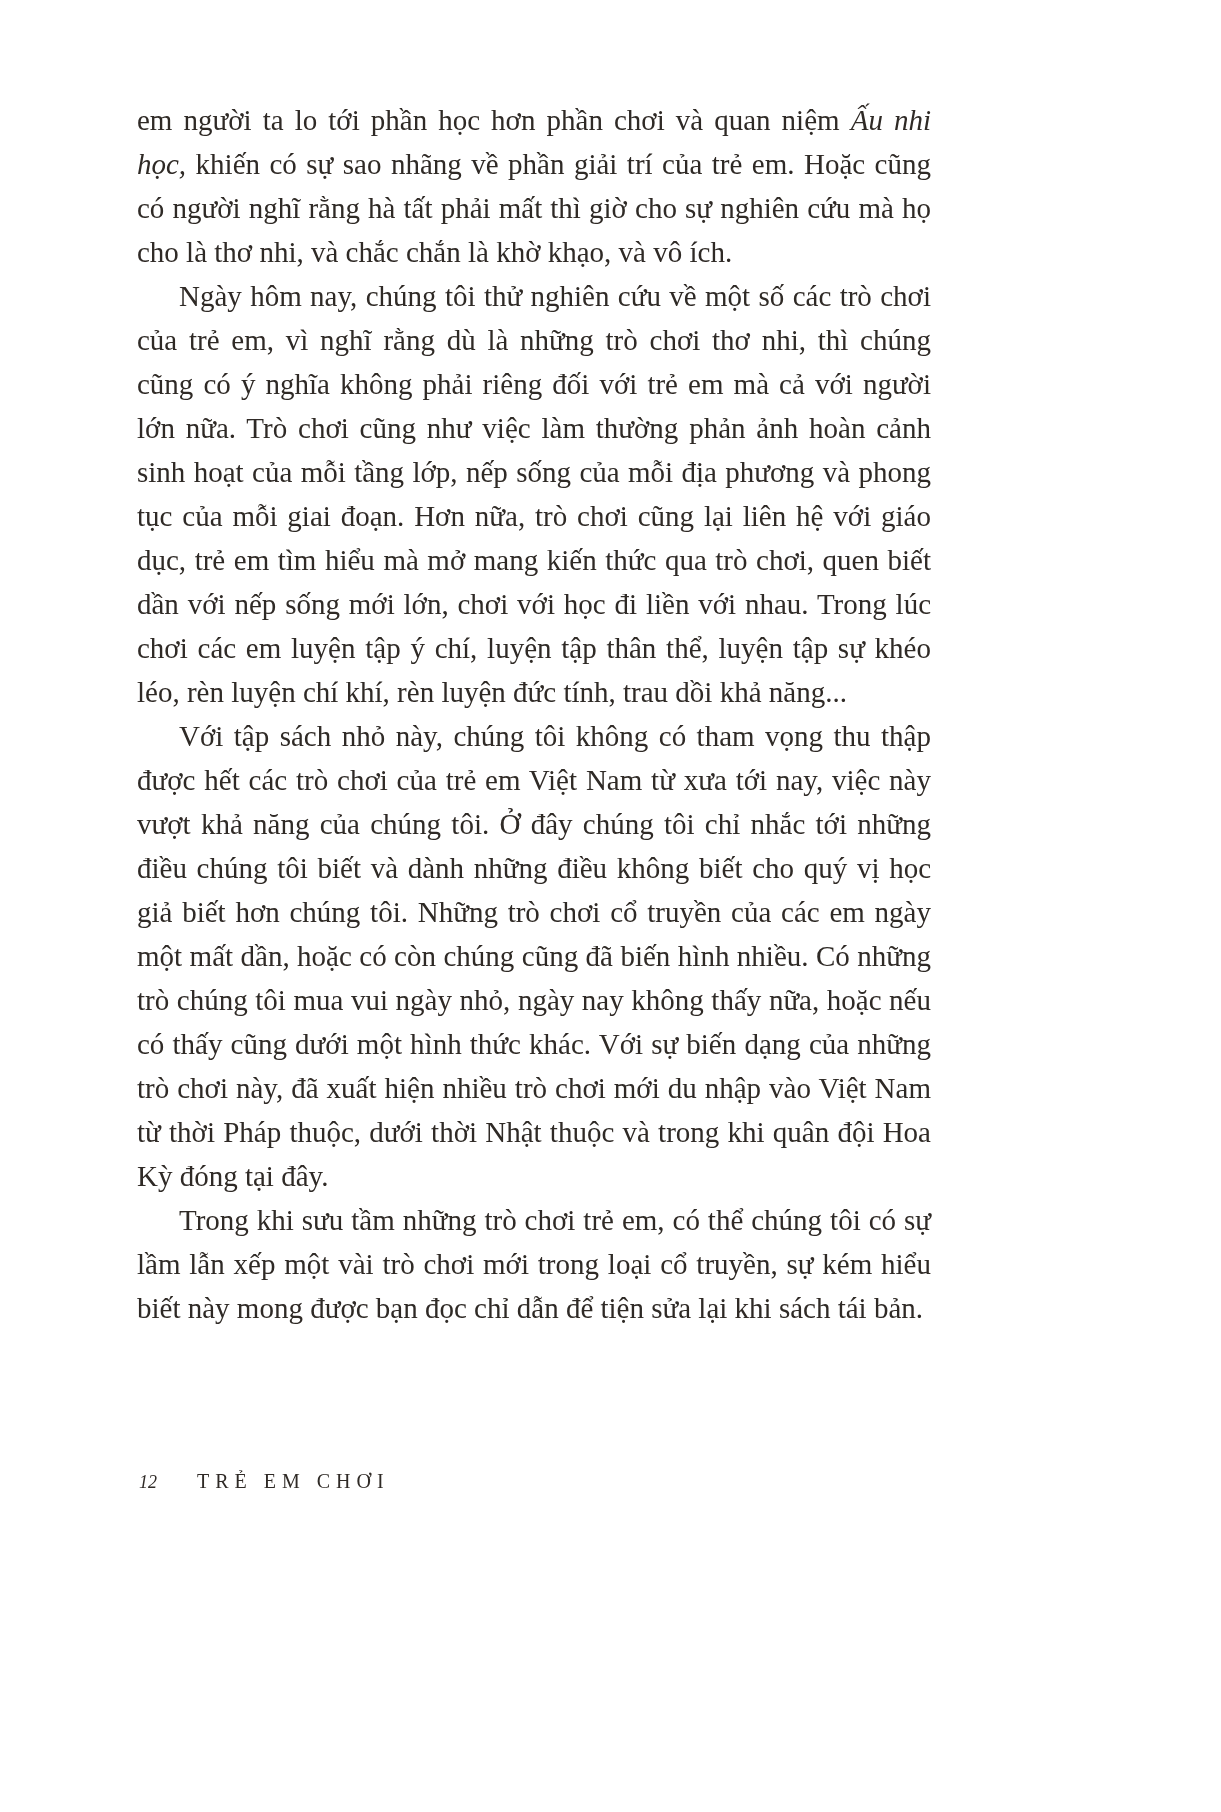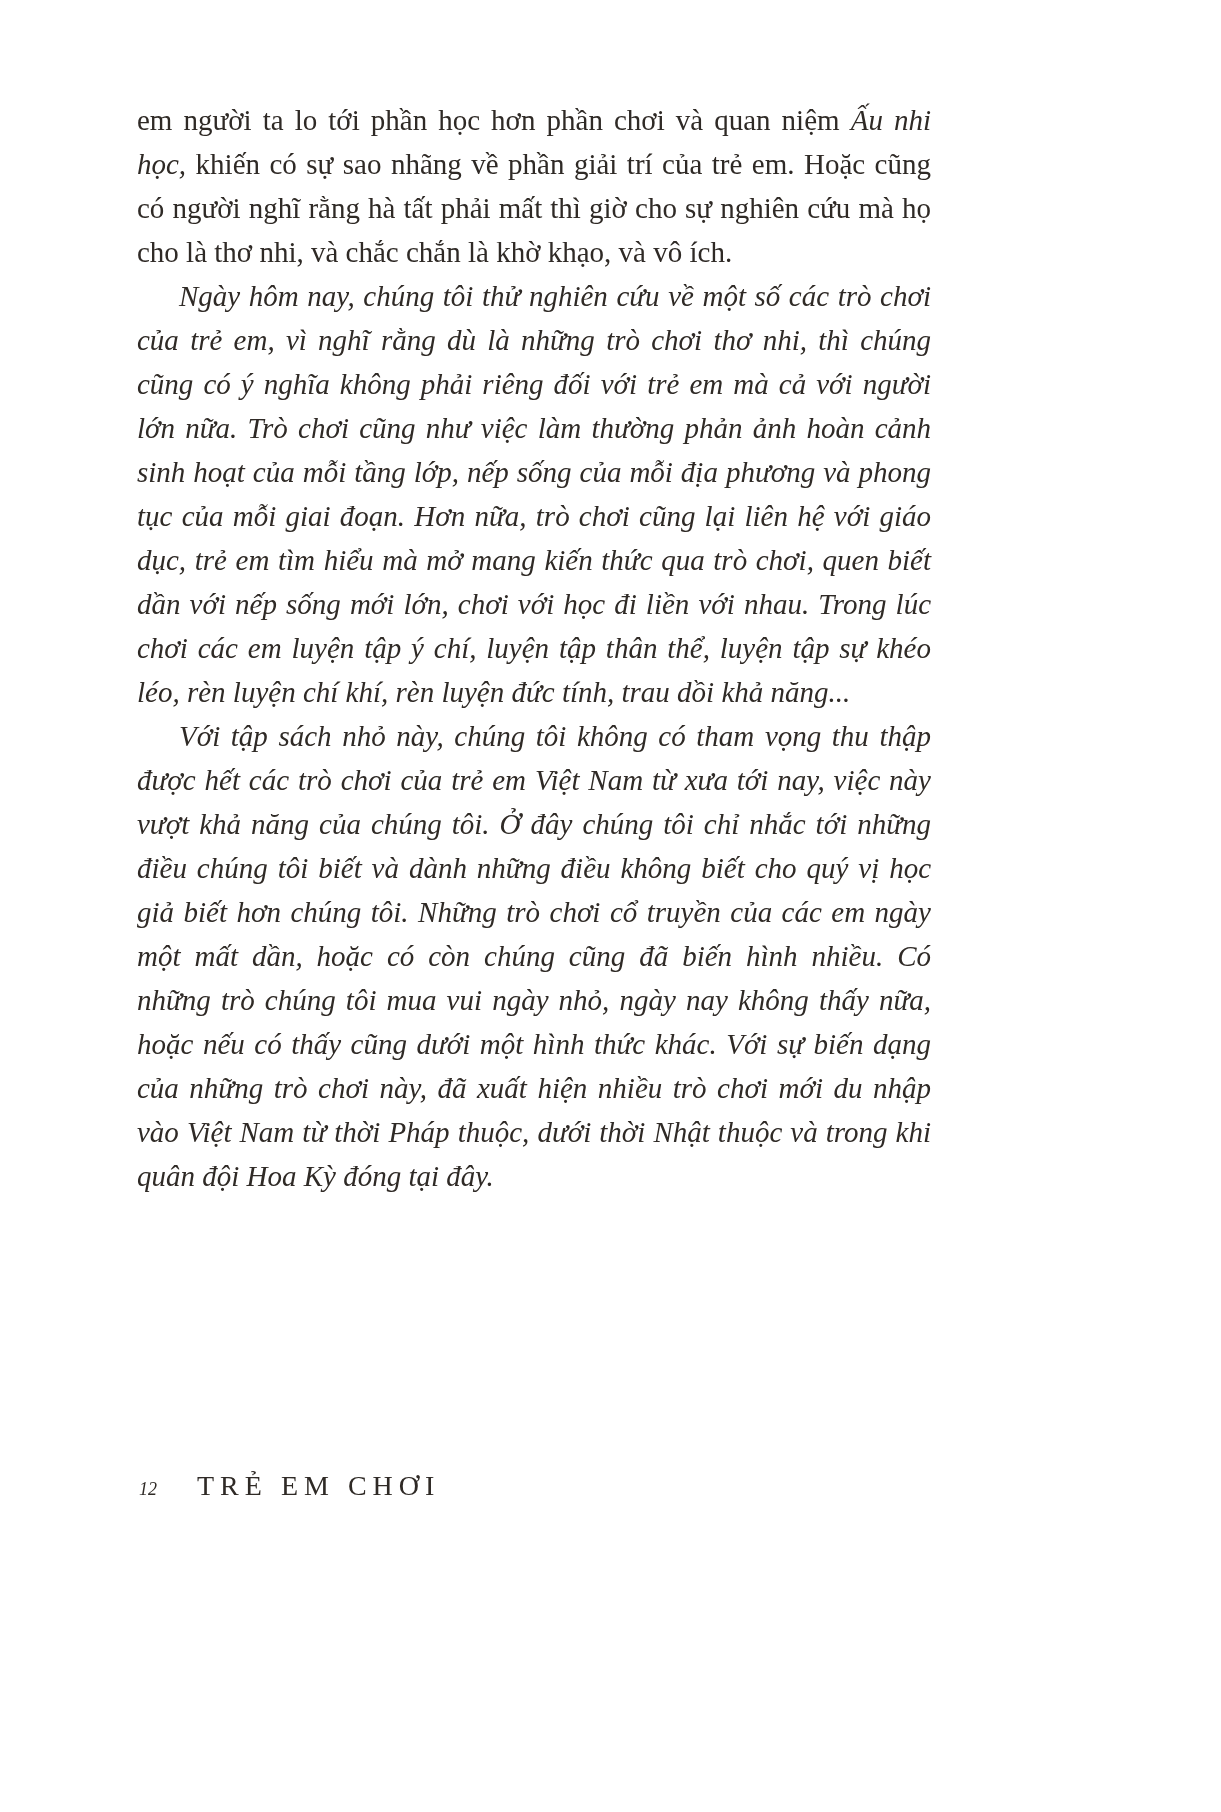--- a/index.html
+++ b/index.html
@@ -23,57 +23,57 @@
     font-size: 29px;
     line-height: 44px;
     color: #2f2a26;
     text-align: justify;
   }
   .para {
     margin: 0;
   }
   .para.indent {
     text-indent: 42px;
-    font-style: italic;
   }
   .para em {
     font-style: italic;
   }
   .footer {
     position: absolute;
     left: 139px;
     top: 1470px;
     color: #2f2a26;
     white-space: nowrap;
   }
   .page-num {
     font-style: italic;
     font-size: 18px;
     display: inline-block;
     margin-right: 40px;
   }
   .running-title {
-    font-size: 28px;
+    font-size: 20px;
     letter-spacing: 6px;
     font-family: Liberation Serif, serif;
   }
 </style>
 </head>
 <body>
 
 <div class="page">
 
   <div class="text-block">
 
     <p class="para"><span>em người ta lo tới phần học hơn phần chơi và quan niệm </span><em>Ấu nhi học,</em><span> khiến có sự sao nhãng về phần giải trí của trẻ em. Hoặc cũng có người nghĩ rằng hà tất phải mất thì giờ cho sự nghiên cứu mà họ cho là thơ nhi, và chắc chắn là khờ khạo, và vô ích.</span></p>
 
     <p class="para indent"><span>Ngày hôm nay, chúng tôi thử nghiên cứu về một số các trò chơi của trẻ em, vì nghĩ rằng dù là những trò chơi thơ nhi, thì chúng cũng có ý nghĩa không phải riêng đối với trẻ em mà cả với người lớn nữa. Trò chơi cũng như việc làm thường phản ảnh hoàn cảnh sinh hoạt của mỗi tầng lớp, nếp sống của mỗi địa phương và phong tục của mỗi giai đoạn. Hơn nữa, trò chơi cũng lại liên hệ với giáo dục, trẻ em tìm hiểu mà mở mang kiến thức qua trò chơi, quen biết dần với nếp sống mới lớn, chơi với học đi liền với nhau. Trong lúc chơi các em luyện tập ý chí, luyện tập thân thể, luyện tập sự khéo léo, rèn luyện chí khí, rèn luyện đức tính, trau dồi khả năng...</span></p>
 
     <p class="para indent"><span>Với tập sách nhỏ này, chúng tôi không có tham vọng thu thập được hết các trò chơi của trẻ em Việt Nam từ xưa tới nay, việc này vượt khả năng của chúng tôi. Ở đây chúng tôi chỉ nhắc tới những điều chúng tôi biết và dành những điều không biết cho quý vị học giả biết hơn chúng tôi. Những trò chơi cổ truyền của các em ngày một mất dần, hoặc có còn chúng cũng đã biến hình nhiều. Có những trò chúng tôi mua vui ngày nhỏ, ngày nay không thấy nữa, hoặc nếu có thấy cũng dưới một hình thức khác. Với sự biến dạng của những trò chơi này, đã xuất hiện nhiều trò chơi mới du nhập vào Việt Nam từ thời Pháp thuộc, dưới thời Nhật thuộc và trong khi quân đội Hoa Kỳ đóng tại đây.</span></p>
 
+    <p class="para indent"><span>Trong khi sưu tầm những trò chơi trẻ em, có thể chúng tôi có sự lầm lẫn xếp một vài trò chơi mới trong loại cổ truyền, sự kém hiểu biết này mong được bạn đọc chỉ dẫn để tiện sửa lại khi sách tái bản.</span></p>
 
   </div>
 
   <div class="footer">
     <span class="page-num">12</span><span class="running-title">TRẺ EM CHƠI</span>
   </div>
 
 </div>
 
 </body></html>

